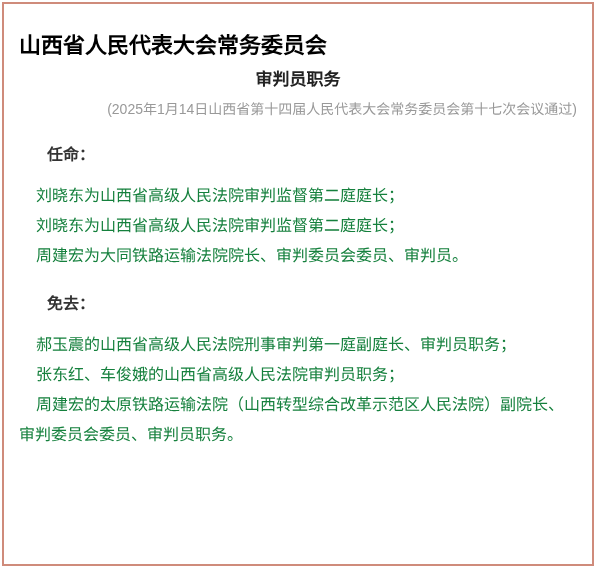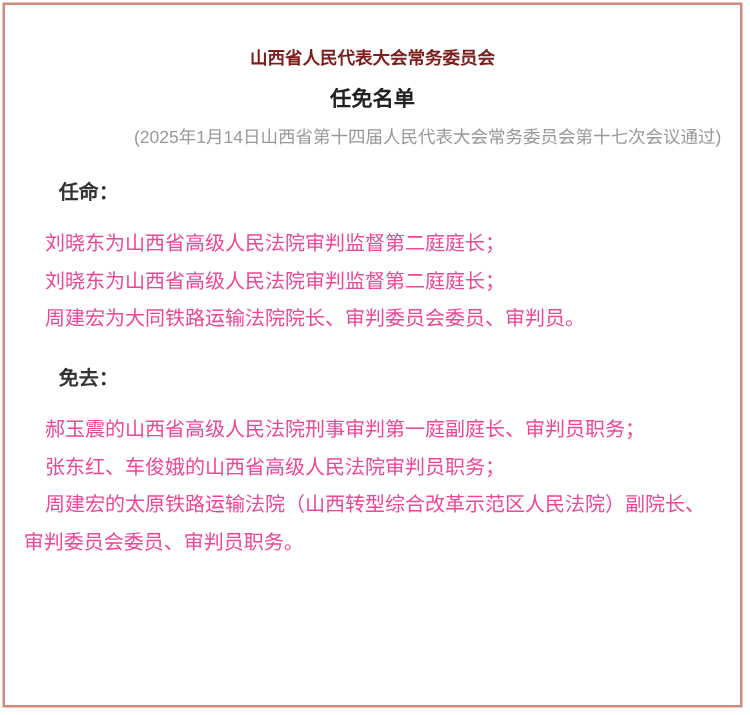--- a/index.html
+++ b/index.html
@@ -17,25 +17,24 @@
     width: 592px;
     height: 564px;
     box-sizing: border-box;
     border: 2px solid #cf8b7b;
     background: #ffffff;
     padding: 0 15px;
     overflow: hidden;
   }
   .doc-title {
     margin: 30px 0 0 0;
-    font-size: 14px;
+    font-size: 22px;
     line-height: 24px;
     font-weight: bold;
-    color: #7f1d1d;
-    text-align: center;
+    color: #000000;
   }
   .doc-subtitle {
     margin: 10px 0 0 0;
     font-size: 17px;
     line-height: 24px;
     font-weight: bold;
     color: #222222;
     text-align: center;
   }
   .doc-meta {
@@ -53,32 +52,32 @@
     font-size: 16px;
     line-height: 30px;
     font-weight: bold;
     color: #333333;
     text-indent: 17px;
   }
   .sec-item {
     margin: 0;
     font-size: 16px;
     line-height: 30px;
-    color: #ec4899;
+    color: #15803d;
     text-indent: 17px;
   }
 </style>
 </head>
 <body>
 
 <div class="doc-frame">
 
   <h1 class="doc-title">山西省人民代表大会常务委员会</h1>
 
-  <h2 class="doc-subtitle">任免名单</h2>
+  <h2 class="doc-subtitle">审判员职务</h2>
 
   <p class="doc-meta">(2025年1月14日山西省第十四届人民代表大会常务委员会第十七次会议通过)</p>
 
   <div class="doc-section section-appoint">
     <p class="sec-heading">任命：</p>
     <p class="sec-item">刘晓东为山西省高级人民法院审判监督第二庭庭长；</p>
     <p class="sec-item">刘晓东为山西省高级人民法院审判监督第二庭庭长；</p>
     <p class="sec-item">周建宏为大同铁路运输法院院长、审判委员会委员、审判员。</p>
   </div>
 

